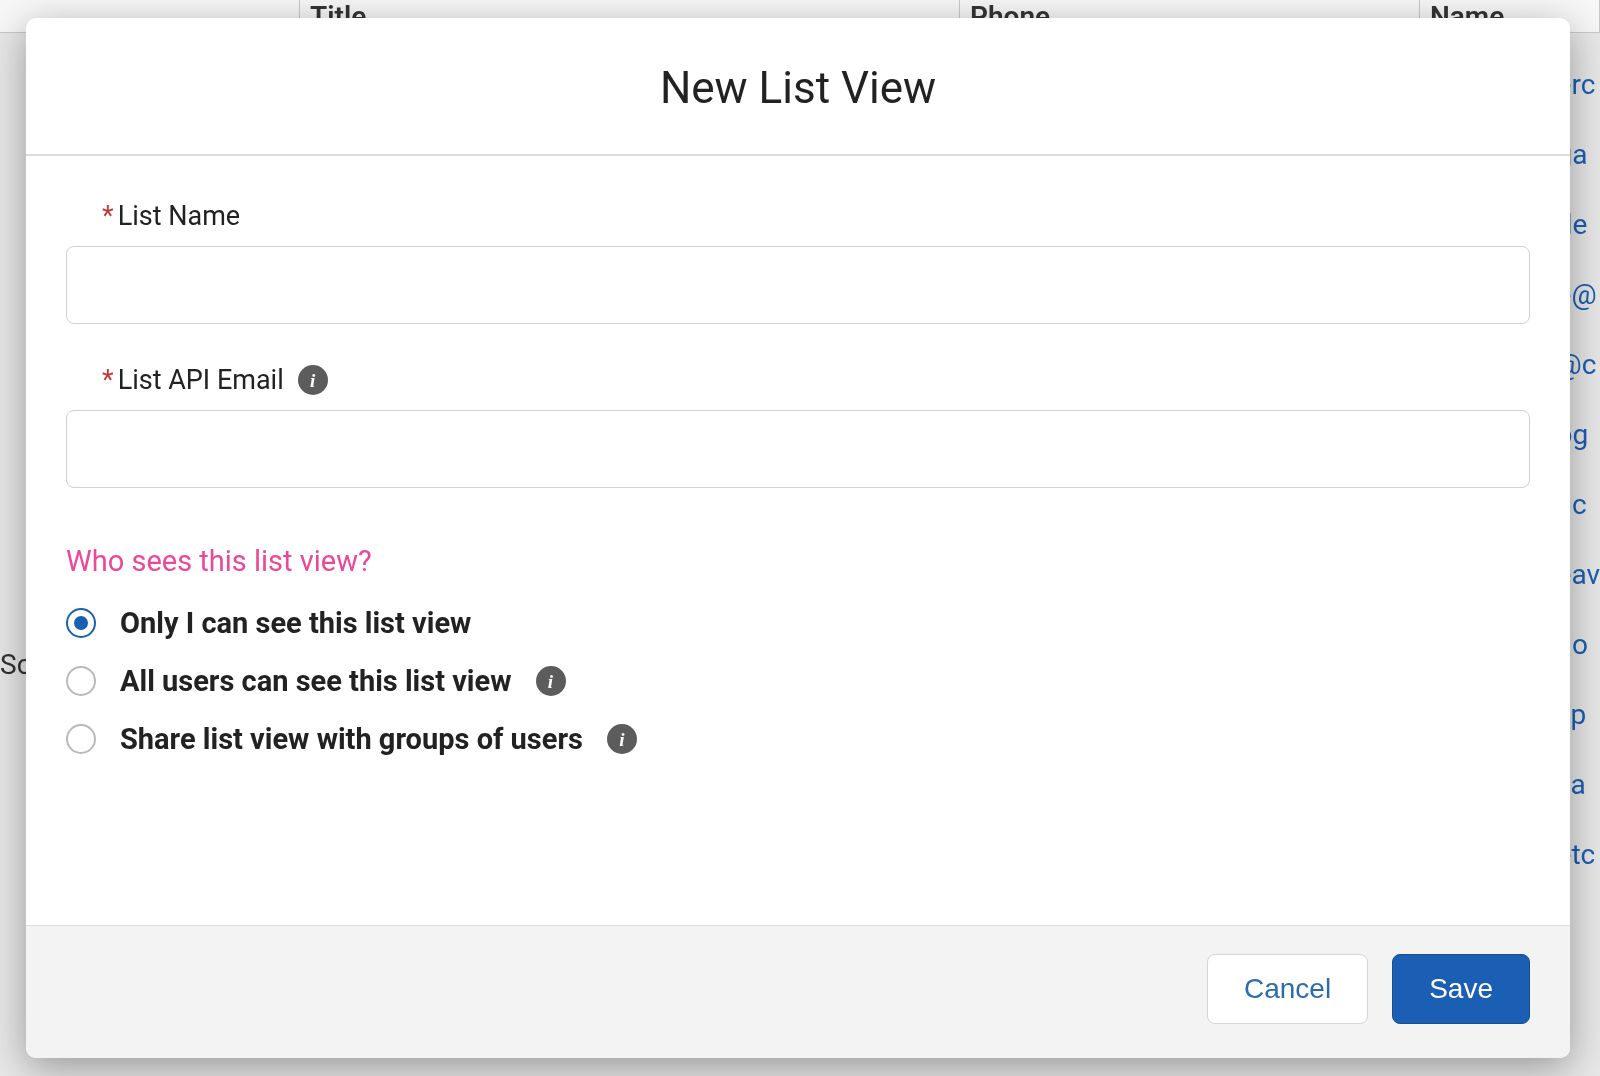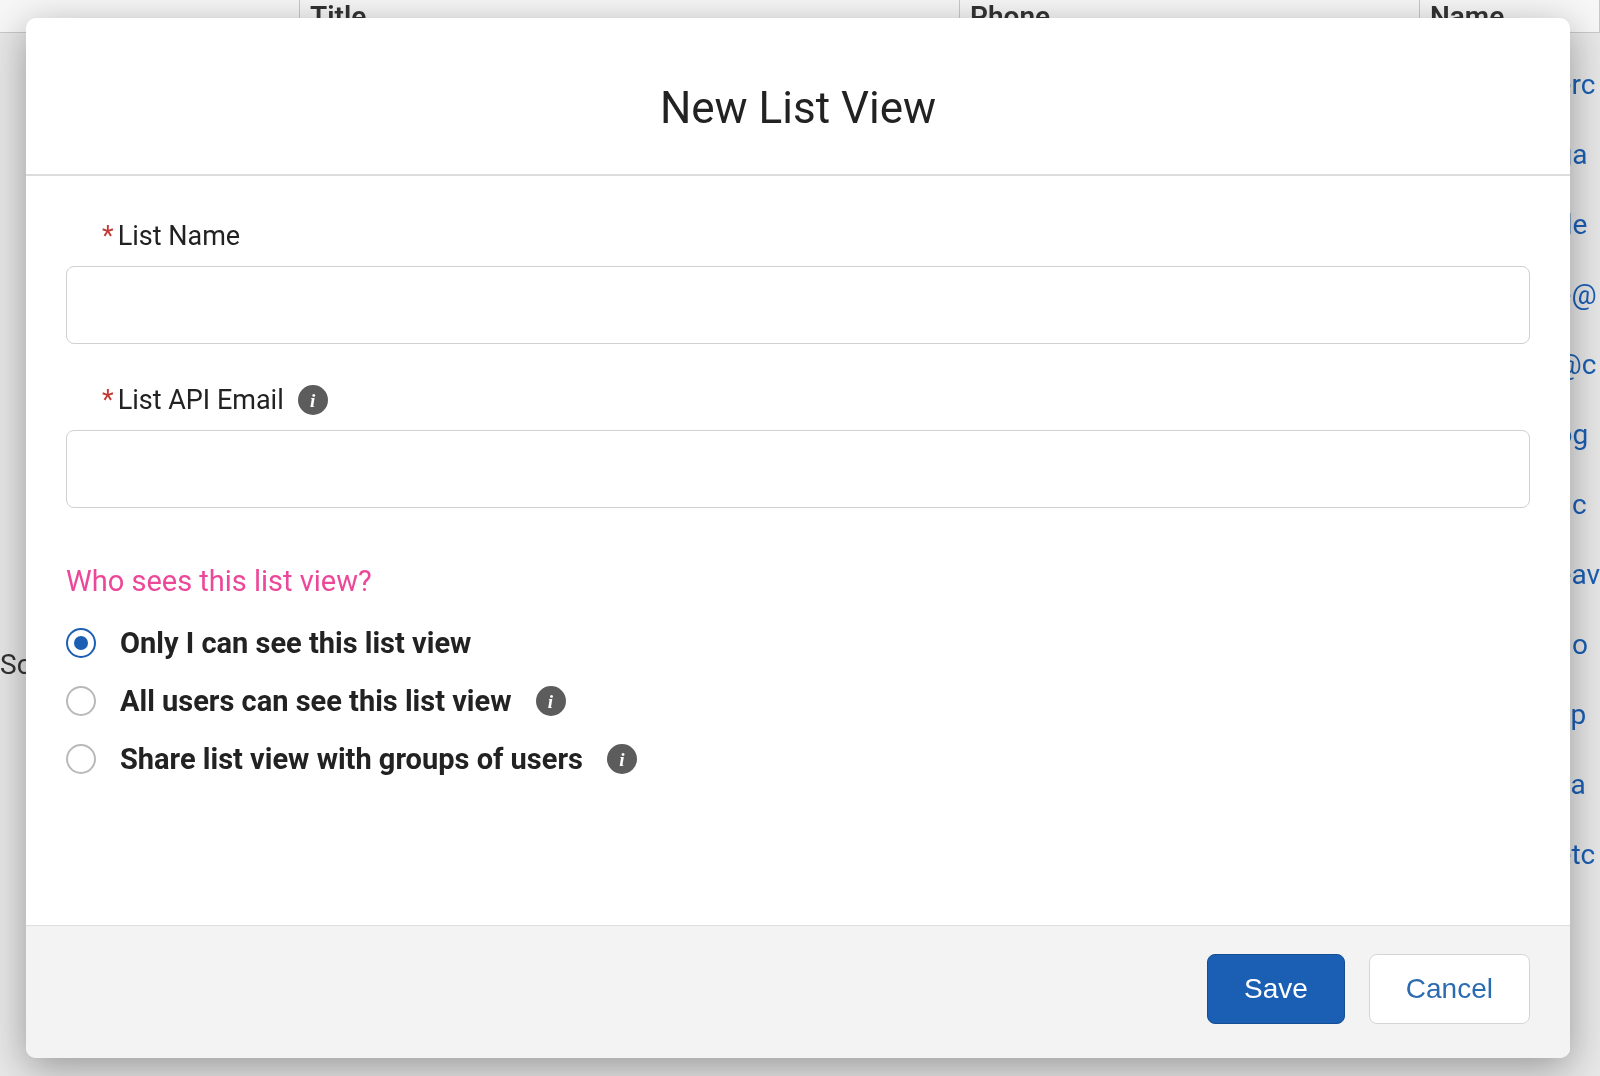--- a/index.html
+++ b/index.html
@@ -74,21 +74,20 @@
     }
     .modal-header {
       text-align: center;
       padding: 44px 20px 40px;
       border-bottom: 2px solid #dcdcdc;
     }
     .modal-title {
       font-size: 44px;
       font-weight: 400;
       color: #222;
-      margin-top: 20px;
     }
     .modal-body {
       flex: 1;
       padding: 44px 40px 30px 40px;
       overflow: auto;
     }
 
     .form-field { margin-bottom: 40px; }
     .form-label {
       font-size: 27px;
@@ -268,17 +267,17 @@
 
     <div class="radio-row">
       <span class="radio"></span>
       <span class="radio-label">Share list view with groups of users</span>
       <span class="info-icon">i</span>
     </div>
 
   </div>
 
   <div class="modal-footer">
+    <button class="btn btn-neutral">Cancel</button>
     <button class="btn btn-brand">Save</button>
-    <button class="btn btn-neutral">Cancel</button>
   </div>
 
 </div>
 
 </body></html>

